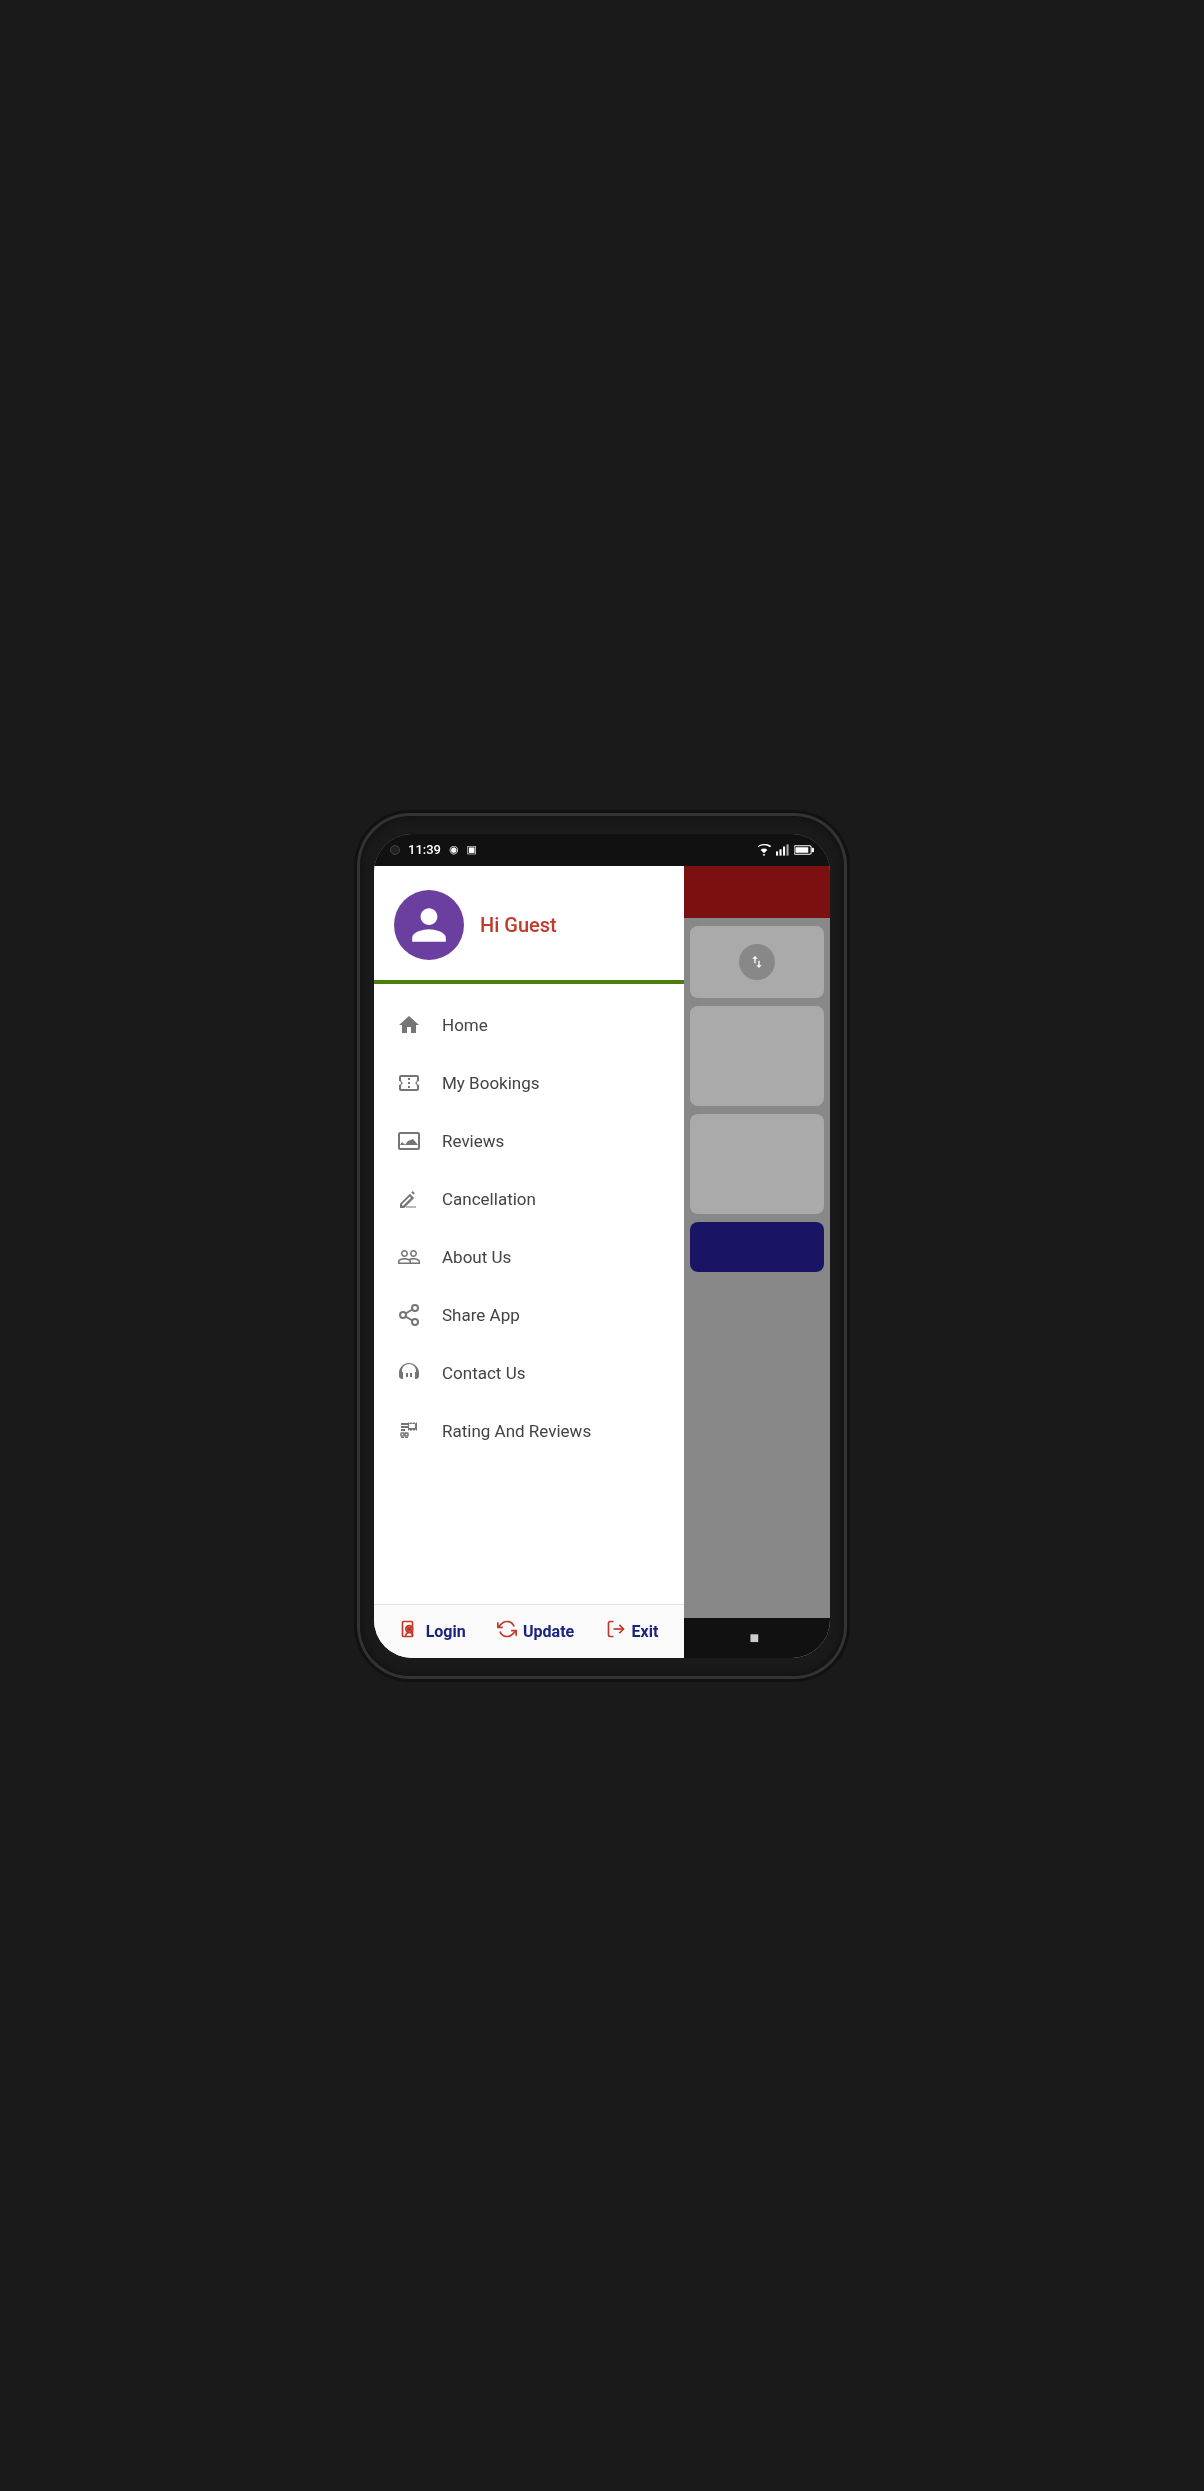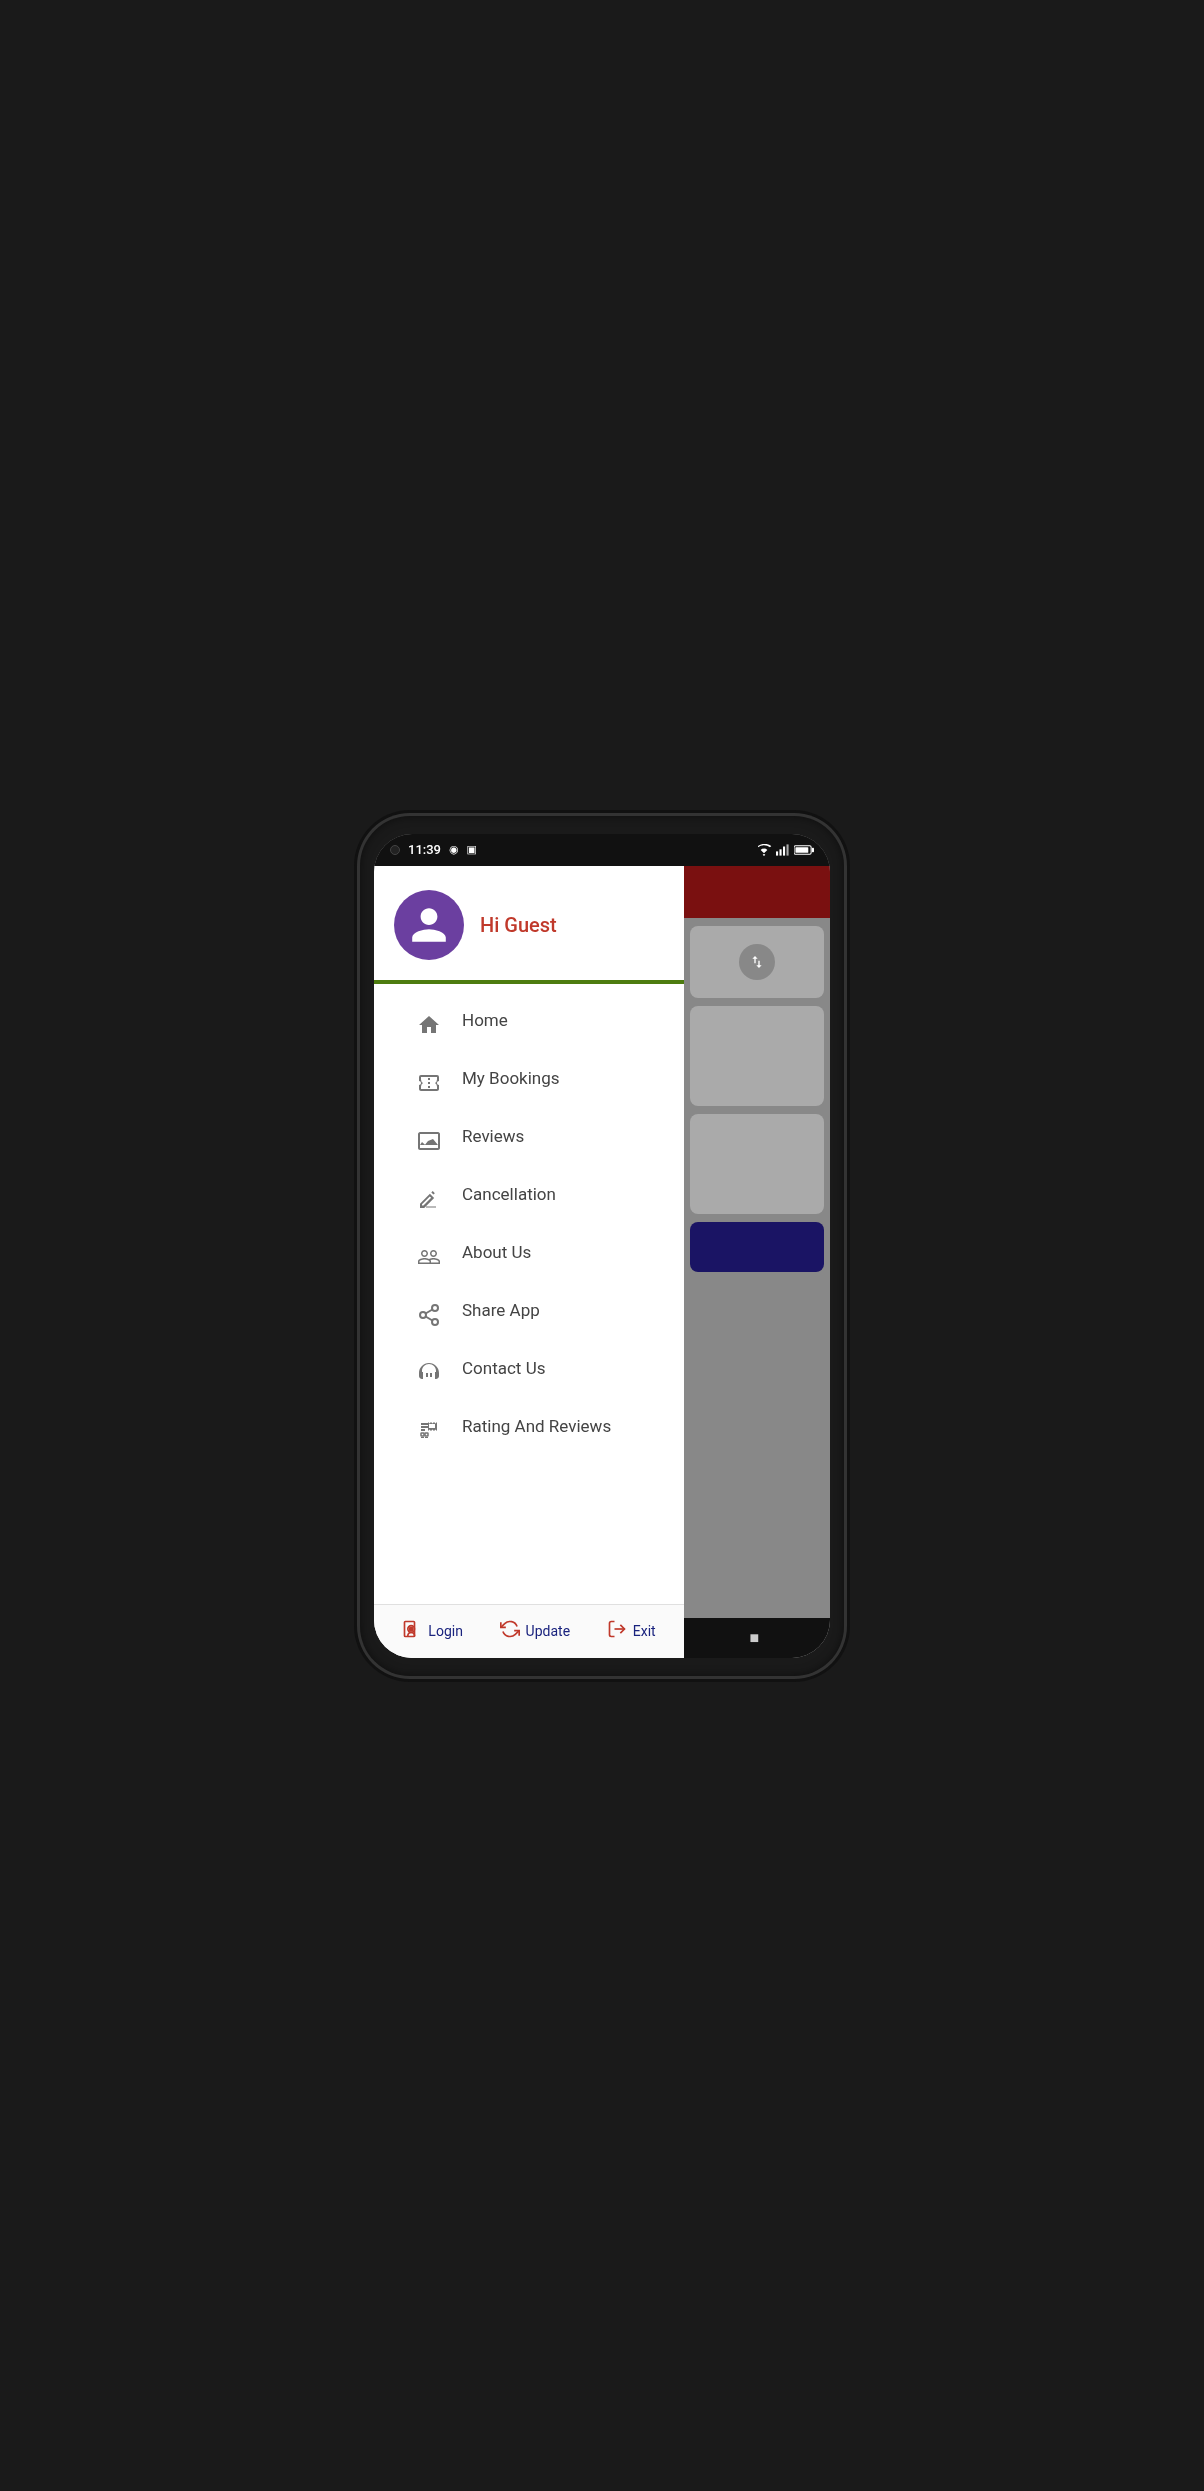--- a/index.html
+++ b/index.html
@@ -171,24 +171,24 @@
 
     
     .nav-list {
       flex: 1;
       padding: 4px 0;
       overflow-y: auto;
     }
 
     .nav-item {
       display: flex;
+      align-items: center;
       padding: 14px 20px;
       cursor: pointer;
       gap: 18px;
-      margin-left: 20px;
     }
 
     .nav-icon {
       width: 30px;
       height: 30px;
       display: flex;
       align-items: center;
       justify-content: center;
       flex-shrink: 0;
       color: #757575;
@@ -216,22 +216,22 @@
       align-items: center;
       gap: 6px;
       cursor: pointer;
     }
 
     .footer-icon {
       font-size: 20px;
     }
 
     .footer-label {
-      font-size: 14px;
-      font-weight: 400;
+      font-size: 16px;
+      font-weight: 700;
     }
 
     
     .nav-bar {
       position: absolute;
       bottom: 0;
       left: 0;
       right: 0;
       height: 40px;
       background: #111;

